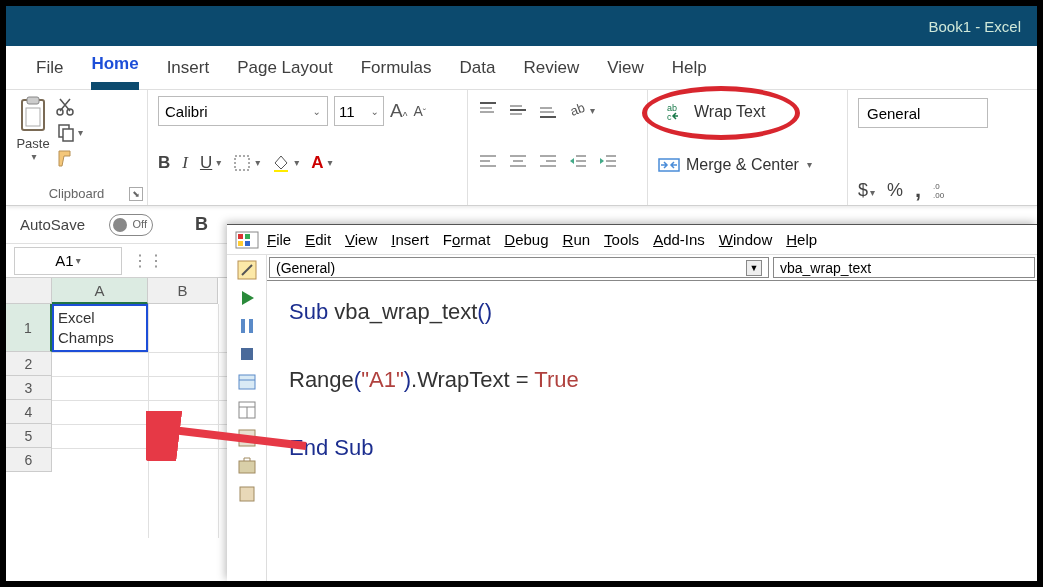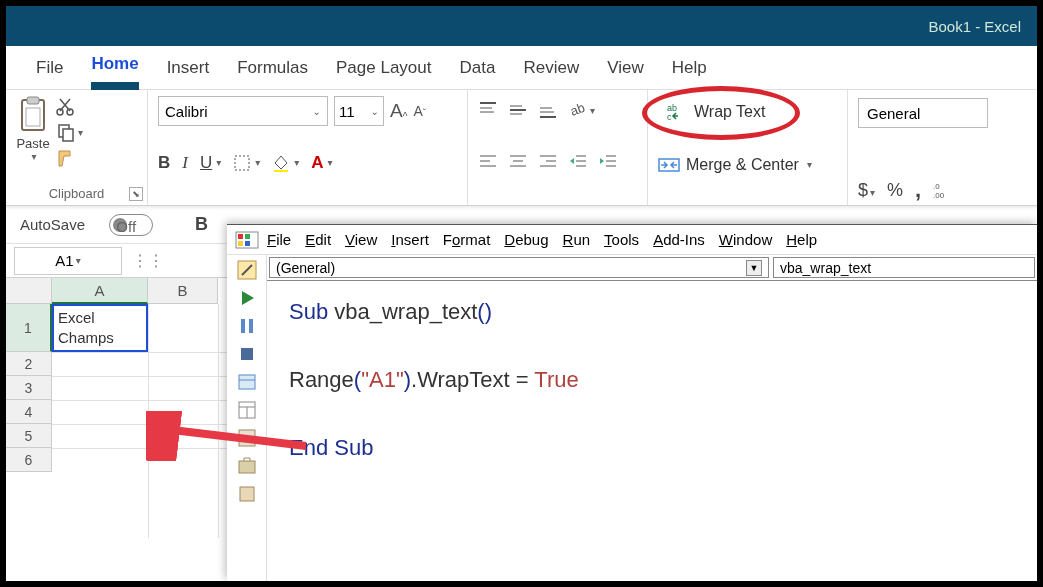--- a/index.html
+++ b/index.html
@@ -51,21 +51,21 @@
 .merge-btn { display: flex; align-items: center; gap: 6px; font-size: 16px; color: #333; padding: 4px 0; margin-top: 14px; }
 
 .number-group { width: 150px; display: flex; flex-direction: column; gap: 14px; padding-top: 8px; }
 .number-format { height: 30px; border: 1px solid #bbb; padding: 0 8px; font-size: 15px; display: flex; align-items: center; justify-content: space-between; }
 .currency-row { display: flex; gap: 12px; font-size: 18px; color: #444; align-items: center; }
 
 
 .autosave-row { height: 38px; display: flex; align-items: center; gap: 24px; padding-left: 14px; border-bottom: 1px solid #e0e0e0; font-size: 15px; color: #444; }
 .toggle { width: 44px; height: 22px; border: 1px solid #888; border-radius: 11px; position: relative; }
 .toggle-knob { width: 14px; height: 14px; border-radius: 50%; background: #888; position: absolute; left: 3px; top: 3px; }
-.toggle-label { font-size: 15px; position: absolute; right: 16px; top: 3px; color: #666; }
+.toggle-label { font-size: 11px; position: absolute; right: 5px; top: 3px; color: #666; }
 
 
 .namebox-row { height: 34px; display: flex; align-items: center; border-bottom: 1px solid #d0d0d0; }
 .namebox { width: 108px; height: 28px; border: 1px solid #ccc; margin-left: 8px; padding: 0 8px; font-size: 15px; display: flex; align-items: center; justify-content: center; }
 .header-icons { display: flex; gap: 4px; margin-left: 10px; color: #888; }
 
 
 .grid-area { position: relative; flex: 1; }
 .grid-corner { position: absolute; left: 0; top: 0; width: 46px; height: 26px; background: #f0f0f0; border-right: 1px solid #ccc; border-bottom: 1px solid #ccc; }
 .col-head { position: absolute; top: 0; height: 26px; background: #f0f0f0; border-right: 1px solid #ccc; border-bottom: 1px solid #ccc; text-align: center; font-size: 15px; color: #555; line-height: 26px; }
@@ -113,22 +113,22 @@
 <div class="frame">
 
   <div class="titlebar">
     <span class="titlebar-text">Book1 - Excel</span>
   </div>
 
   <div class="ribbon-tabs">
     <span class="ribbon-tab">File</span>
     <span class="ribbon-tab active">Home</span>
     <span class="ribbon-tab">Insert</span>
+    <span class="ribbon-tab">Page Layout</span>
     <span class="ribbon-tab">Formulas</span>
-    <span class="ribbon-tab">Page Layout</span>
     <span class="ribbon-tab">Data</span>
     <span class="ribbon-tab">Review</span>
     <span class="ribbon-tab">View</span>
     <span class="ribbon-tab">Help</span>
   </div>
 
   <div class="ribbon">
 
     <div class="ribbon-group clipboard-group">
       <div class="paste-area">

